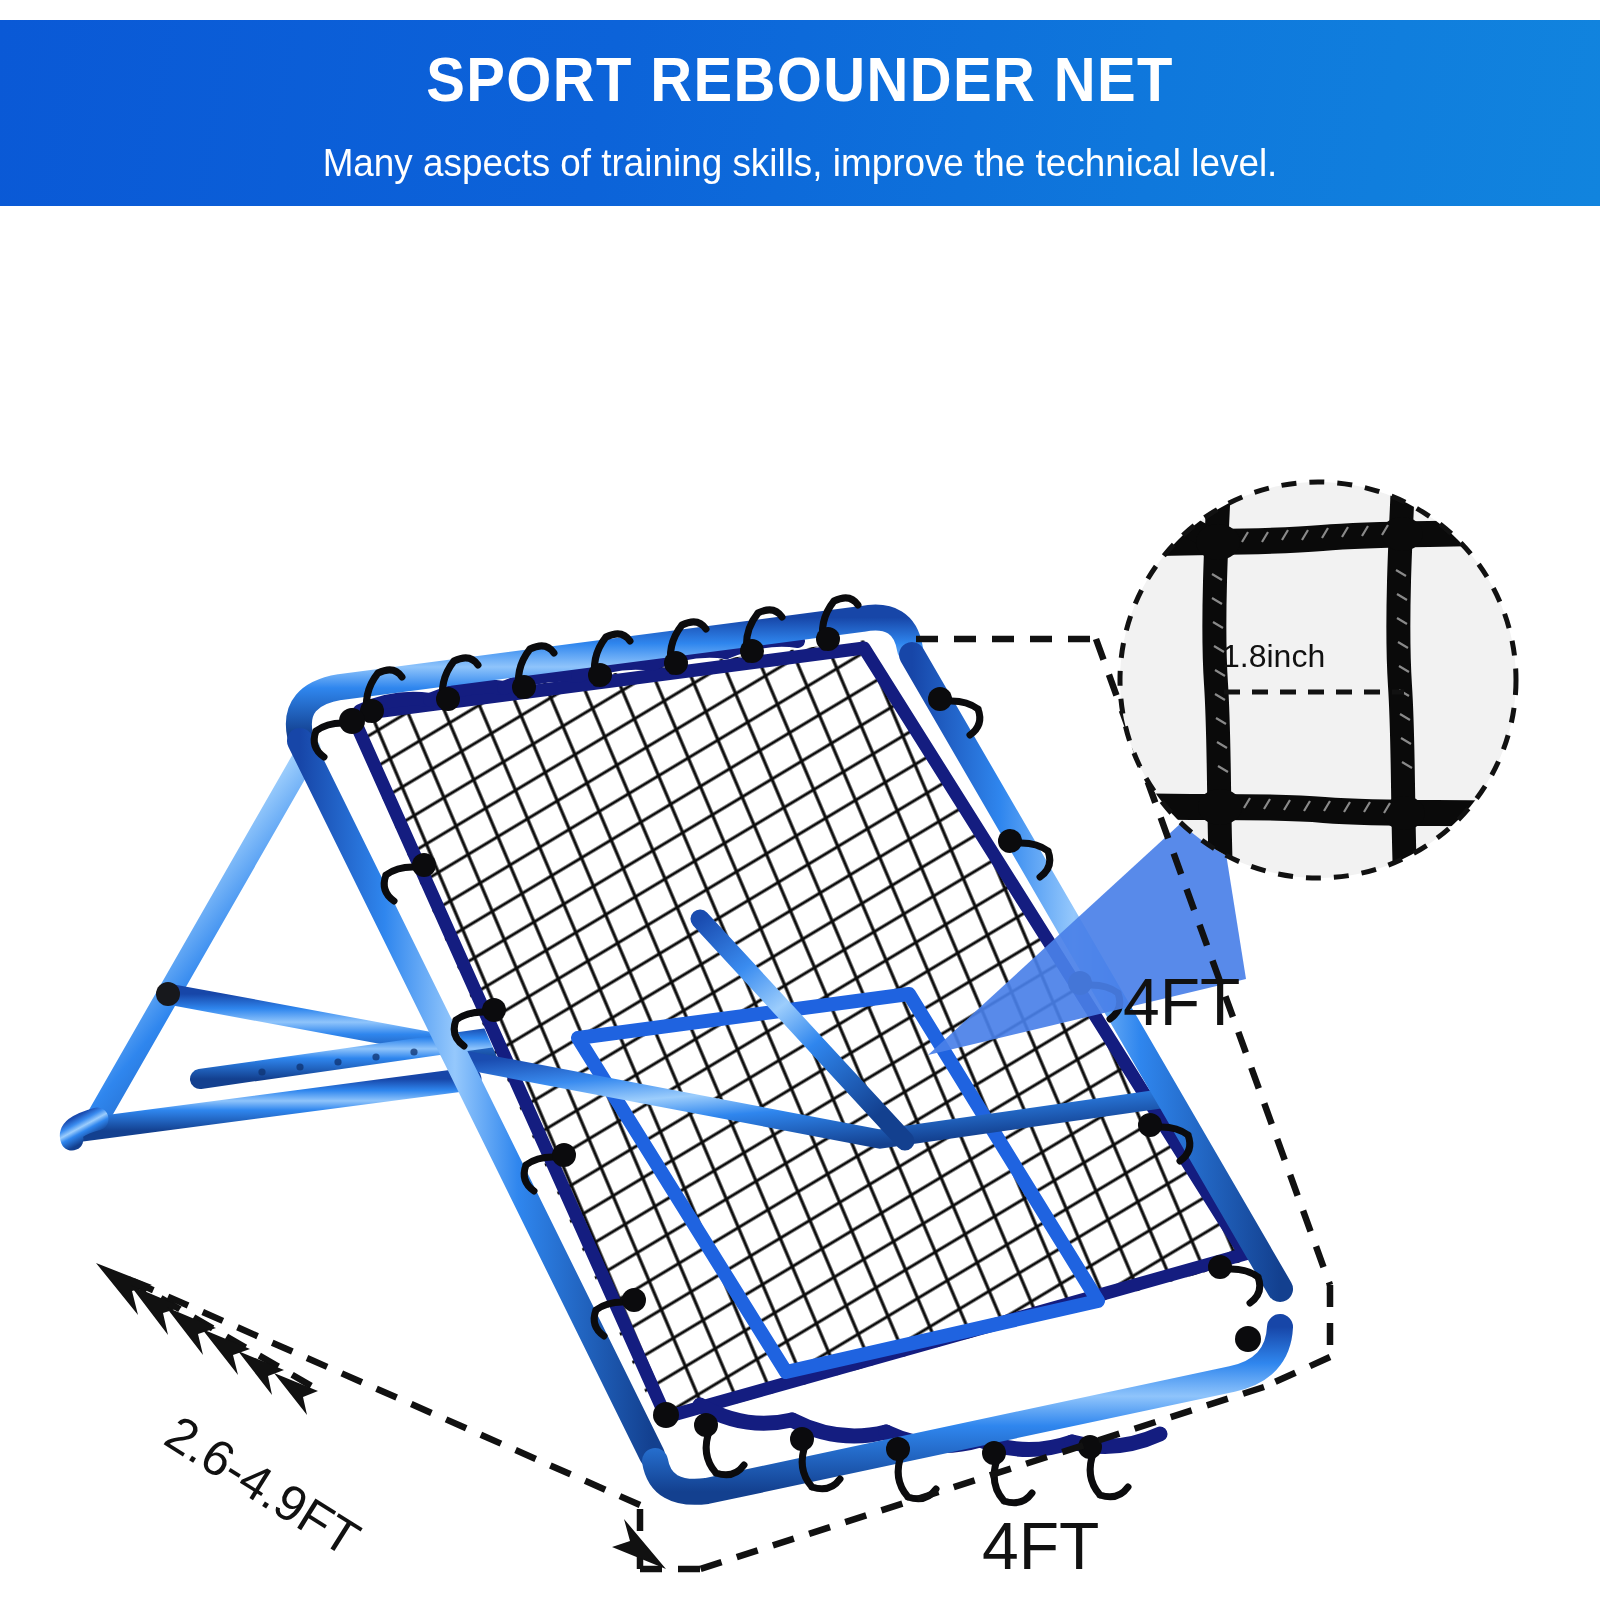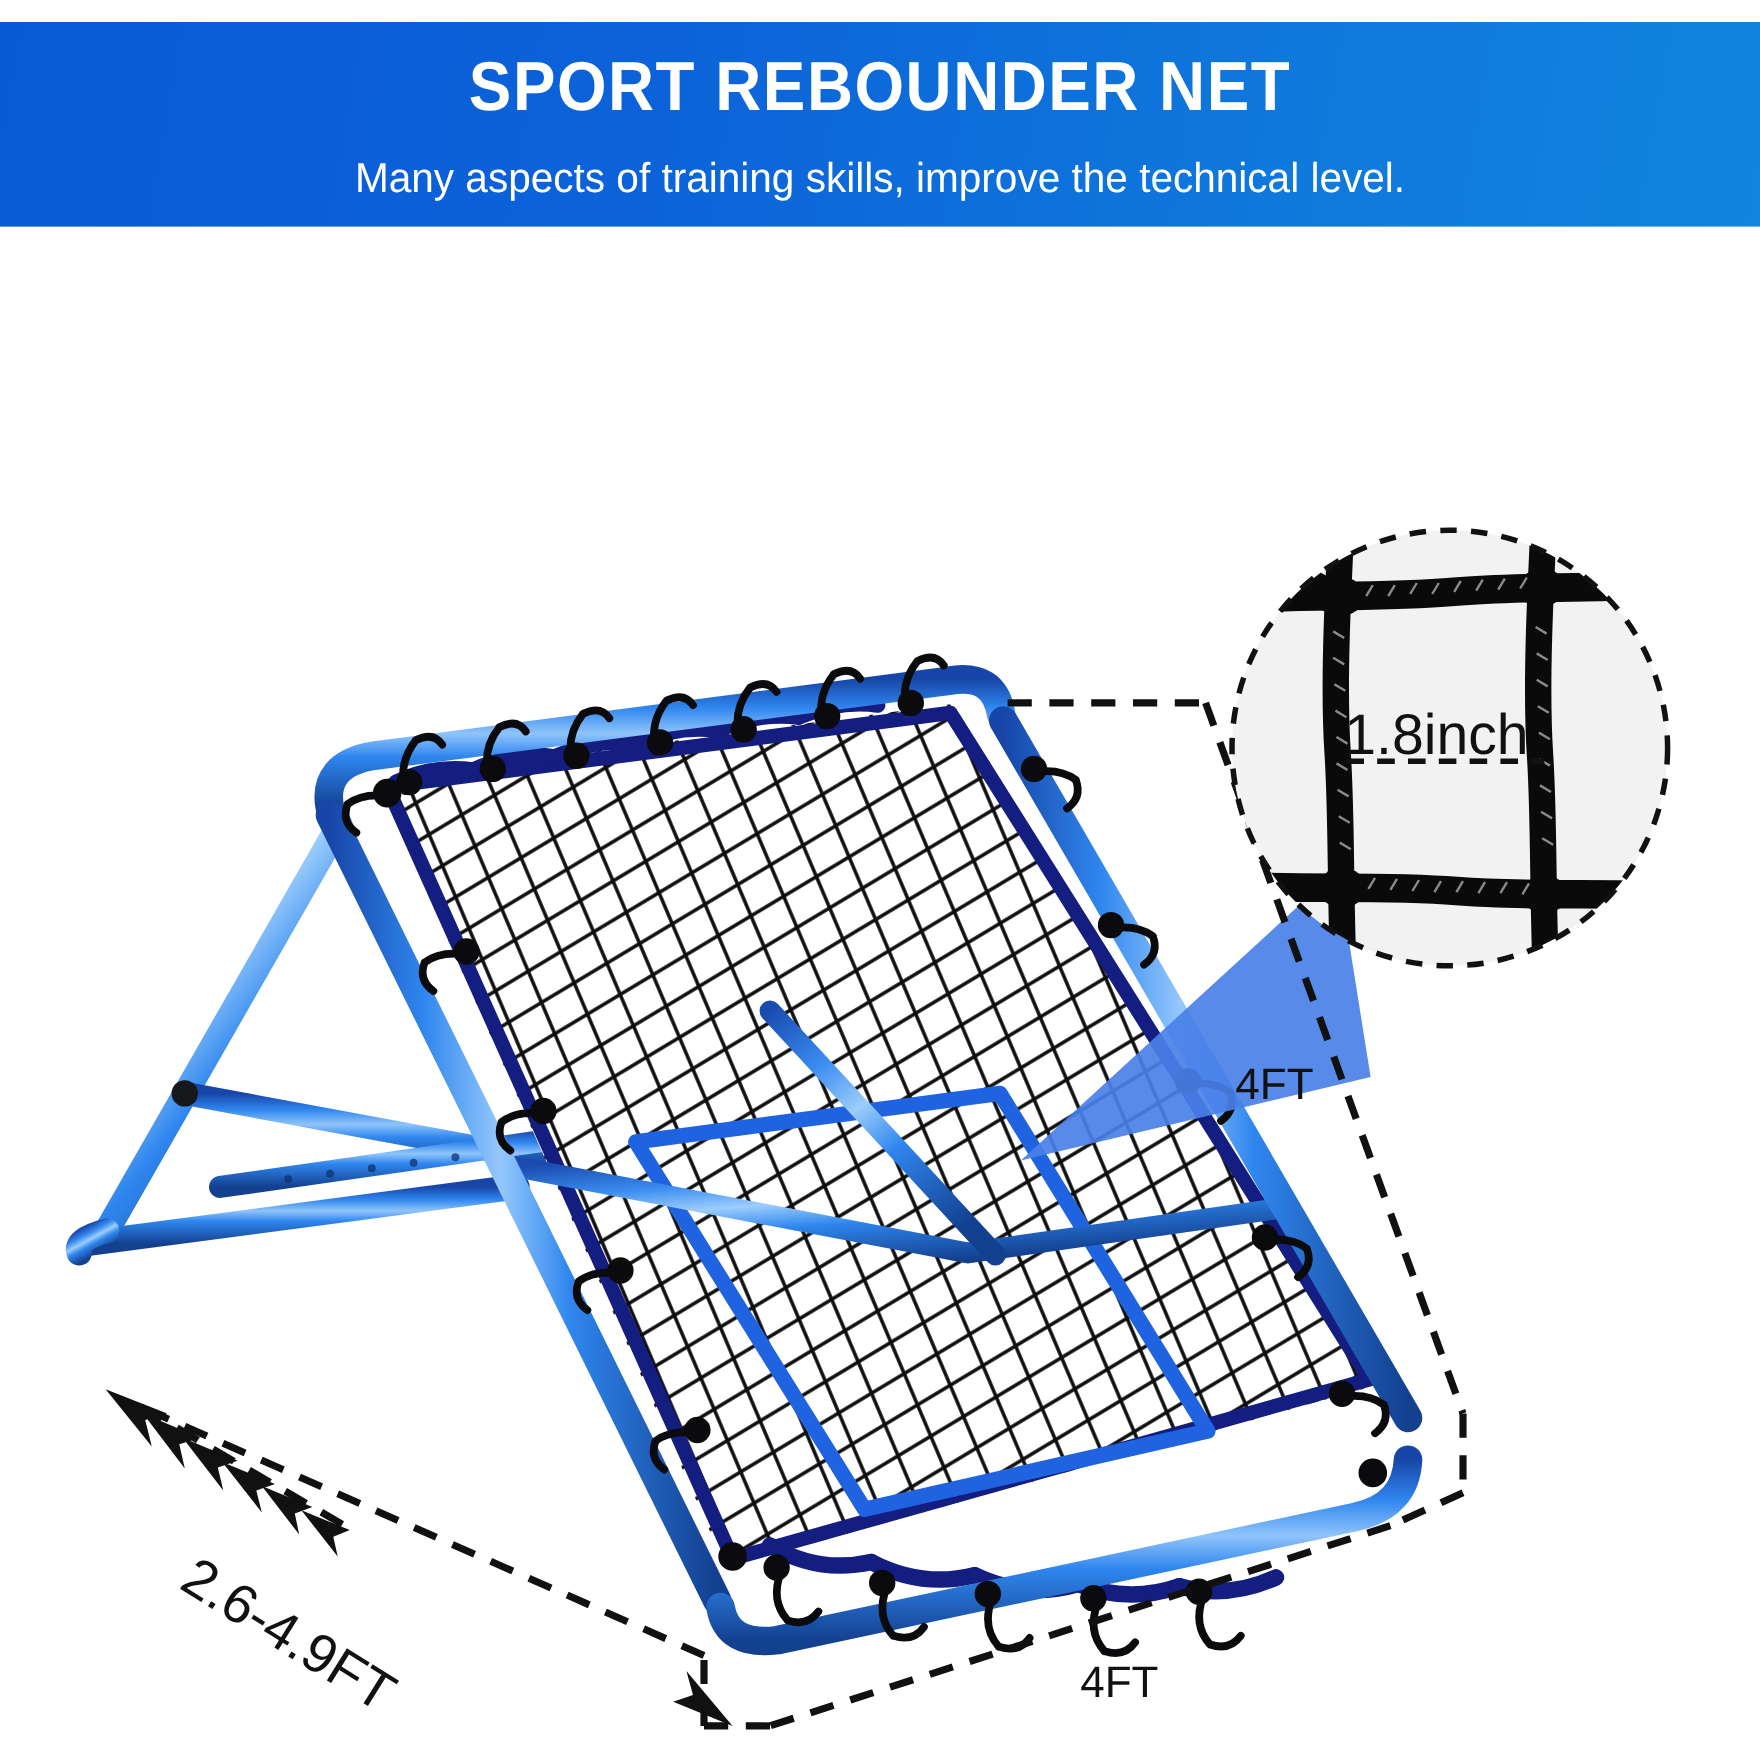--- a/index.html
+++ b/index.html
@@ -78,21 +78,21 @@
     left: 1112px;
     top: 288px;
     width: 412px;
     height: 412px;
   }
 
   
   .dim-label {
     position: absolute;
     color: #111111;
-    font-size: 40px;
+    font-size: 66px;
     font-weight: normal;
     white-space: nowrap;
     letter-spacing: 0px;
   }
   #dim-right-label {
     left: 1123px;
     top: 778px;
   }
   #dim-bottom-label {
     left: 982px;
@@ -103,21 +103,21 @@
     top: 1218px;
     transform: rotate(32deg);
     transform-origin: left top;
     font-size: 50px;
   }
   #mesh-size-label {
     position: absolute;
     left: 1222px;
     top: 452px;
     color: #111111;
-    font-size: 52px;
+    font-size: 32px;
     white-space: nowrap;
   }
 </style>
 </head>
 <body>
 
 <div id="page">
 
   <div id="header-banner">
     <div id="header-title">SPORT REBOUNDER NET</div>

